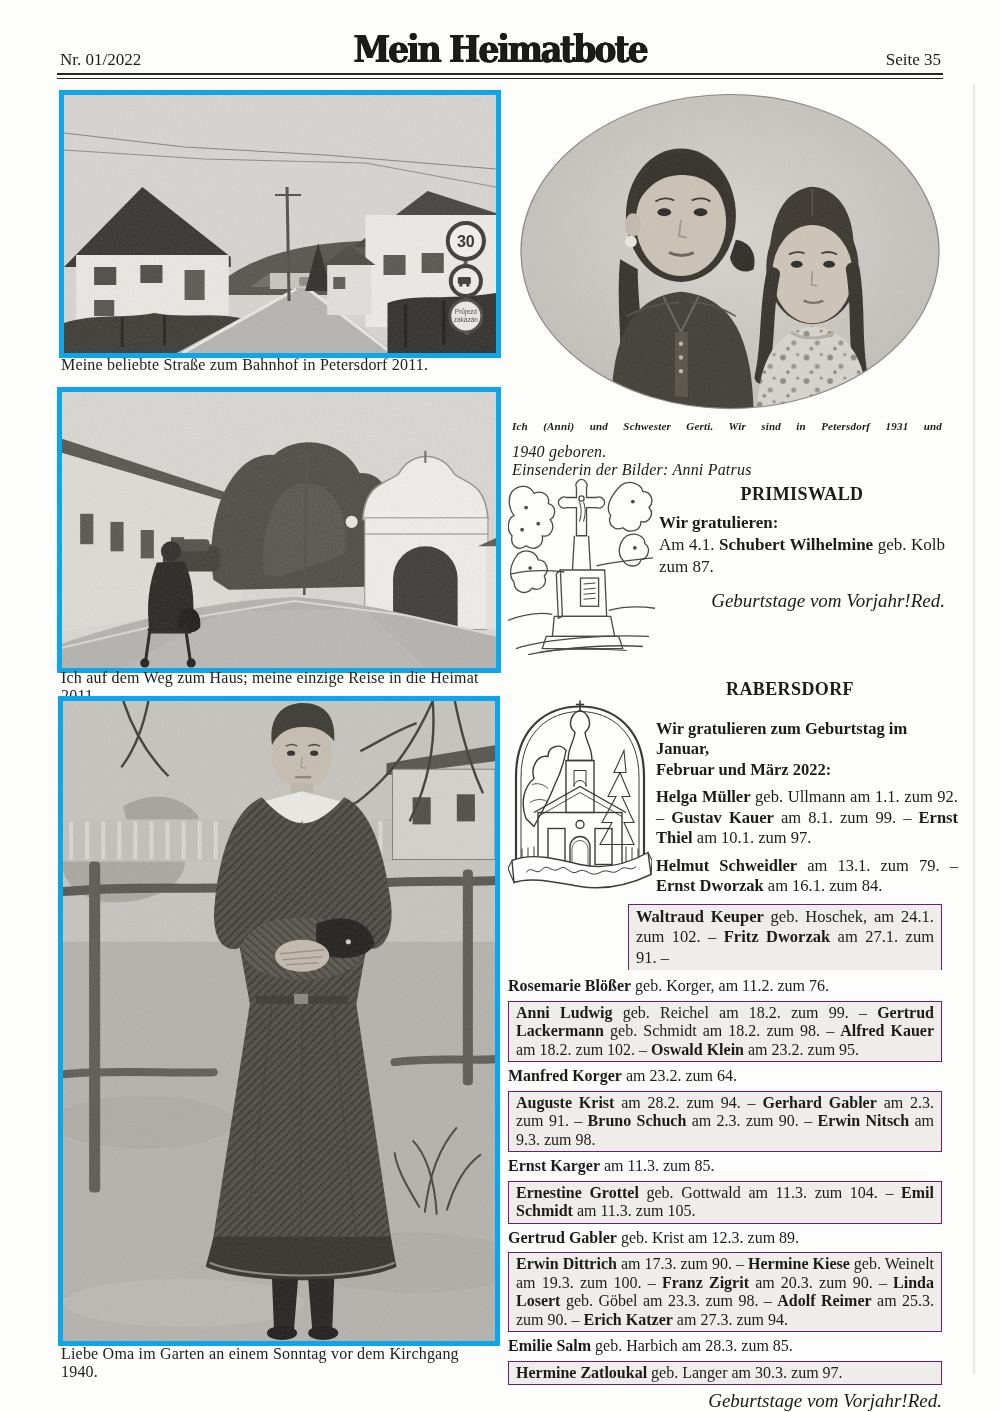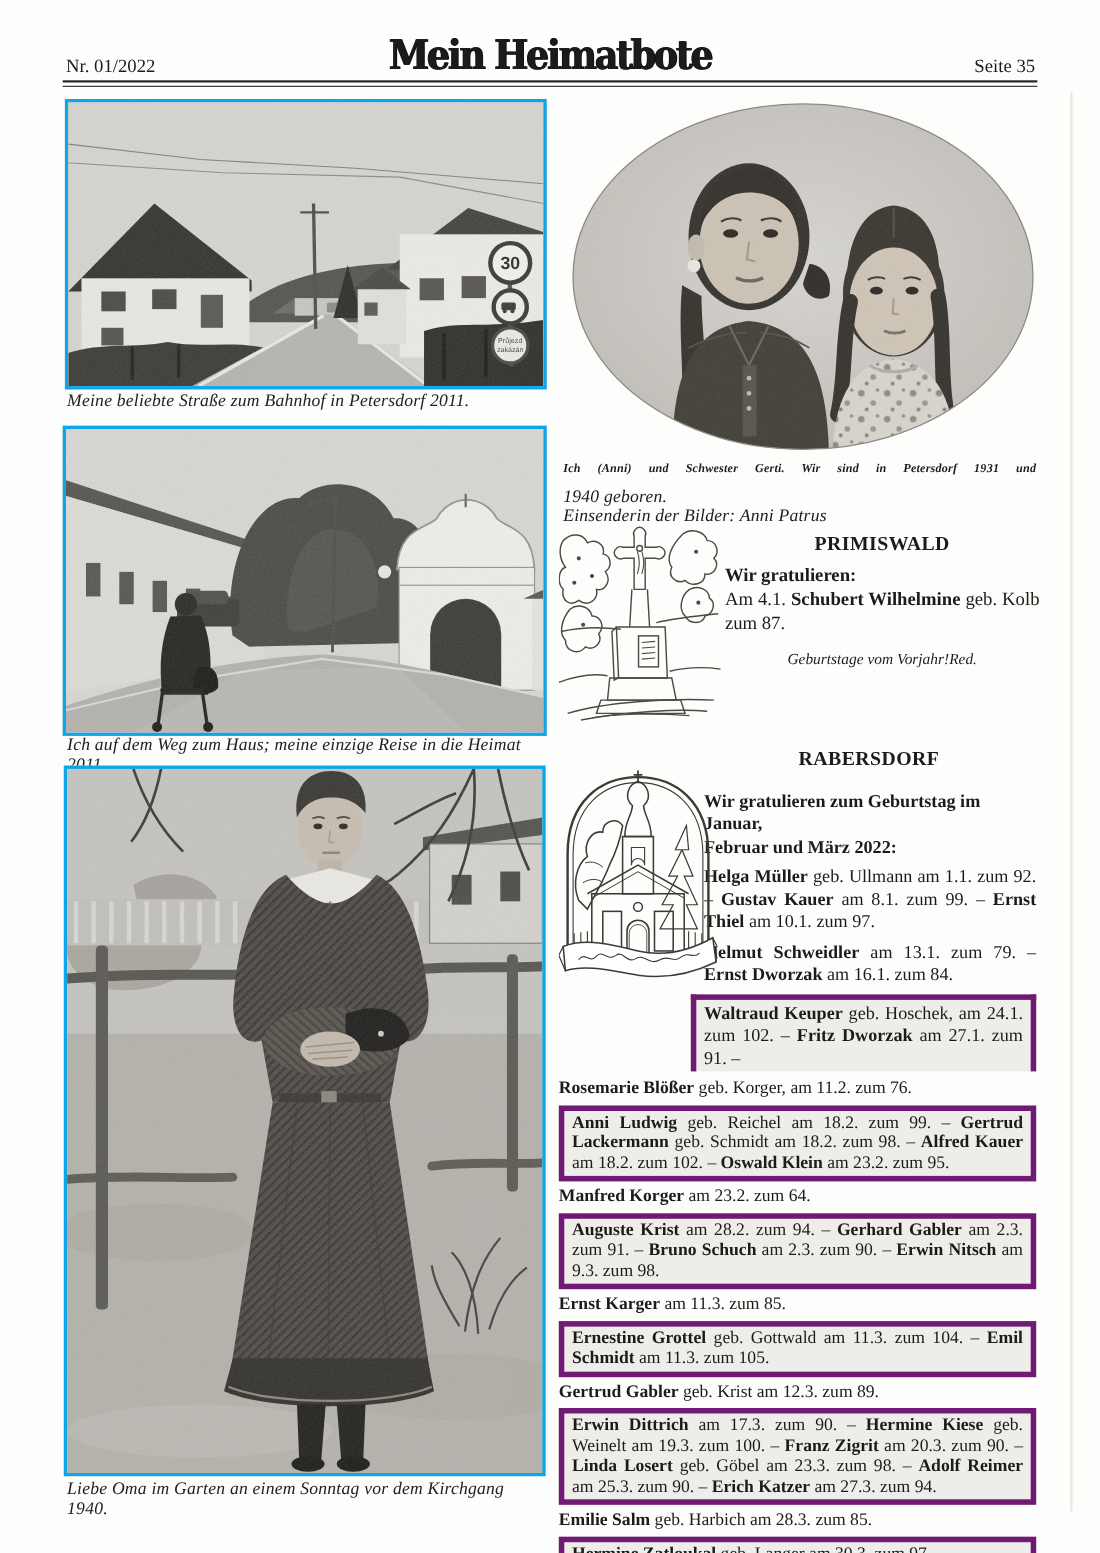--- a/index.html
+++ b/index.html
@@ -2,49 +2,49 @@
 <html lang="de"><head>
 <meta charset="utf-8">
 <style>
   html,body{margin:0;padding:0;}
   body{
     width:1000px;height:1412px;position:relative;background:#fdfdfb;
     font-family:"Liberation Serif", serif;color:#1b1b19;
     -webkit-font-smoothing:antialiased;
   }
   .abs{position:absolute;}
-  .caption{font-style:italic;font-size:16px;color:#21211f;letter-spacing:.2px;}
-  .photo{position:absolute;border:3px solid #0ea5e9;background:#d8d7d3;overflow:hidden;}
+  .caption{font-size:16px;color:#21211f;letter-spacing:.2px;}
+  .photo{position:absolute;border:5px solid #0ea5e9;background:#d8d7d3;overflow:hidden;}
   .photo svg{display:block;width:100%;height:100%;}
 
   
   .issue{left:60px;top:50px;font-size:17px;}
   .pagenum{left:820px;top:50px;width:121px;text-align:right;font-size:17px;}
   .masthead{left:330px;top:30px;width:340px;text-align:center;
     font-family:"DejaVu Serif", serif;font-weight:bold;font-size:33px;
     letter-spacing:-2px;transform:scaleY(1.12);
     text-shadow:0.8px 0 0 #111, -0.4px 0 0 #111;}
   .rule{left:57px;top:73px;width:886px;height:3px;
     border-top:2px solid #26262a;border-bottom:1px solid #26262a;}
 
   
   .prim{left:659px;top:483px;width:286px;font-size:17px;line-height:22px;}
   .sec-title{font-weight:bold;font-size:18px;text-align:center;letter-spacing:.4px;}
   .prim .sec-title{margin-bottom:7px;}
   .greet{font-weight:bold;}
   .just{text-align:justify;}
-  .sec-footer{display:flex;justify-content:center;font-style:italic;font-size:14px;}
+  .sec-footer{display:flex;justify-content:flex-end;font-style:italic;font-size:19px;}
   .prim .sec-footer{margin-top:12px;}
 
   
   .rab{left:508px;top:680px;width:434px;font-size:16px;line-height:18.5px;}
   .rab .sec-title{margin-left:130px;width:304px;margin-bottom:20px;}
-  .narrow{margin-left:132px;width:302px;font-size:16.5px;line-height:20.5px;}
+  .narrow{margin-left:132px;width:302px;font-size:16.5px;line-height:20.5px;padding-left:16px;}
   .narrow .blk{margin-bottom:7px;}
-  .boxed{background:#eeede9;border:5px solid #701a75;padding:2px 7px;}
+  .boxed{background:#eeede9;border:1px solid #701a75;padding:2px 7px;}
   .step-top{margin-left:120px;width:314px;box-sizing:border-box;border-bottom:none;
     font-size:16.5px;line-height:20.5px;}
   .step-bottom{position:relative;width:434px;box-sizing:border-box;border-top:none;
     font-size:16.5px;line-height:20.5px;}
   .step-bottom::before{content:"";position:absolute;left:-1px;top:-1px;width:120px;
     border-top:1px solid #8f8e89;}
   .entries{margin-top:7px;}
   .entry{margin-bottom:5px;text-align:justify;}
   .entry.boxed{box-sizing:border-box;width:434px;}
   .rab .sec-footer{margin-top:7px;}

